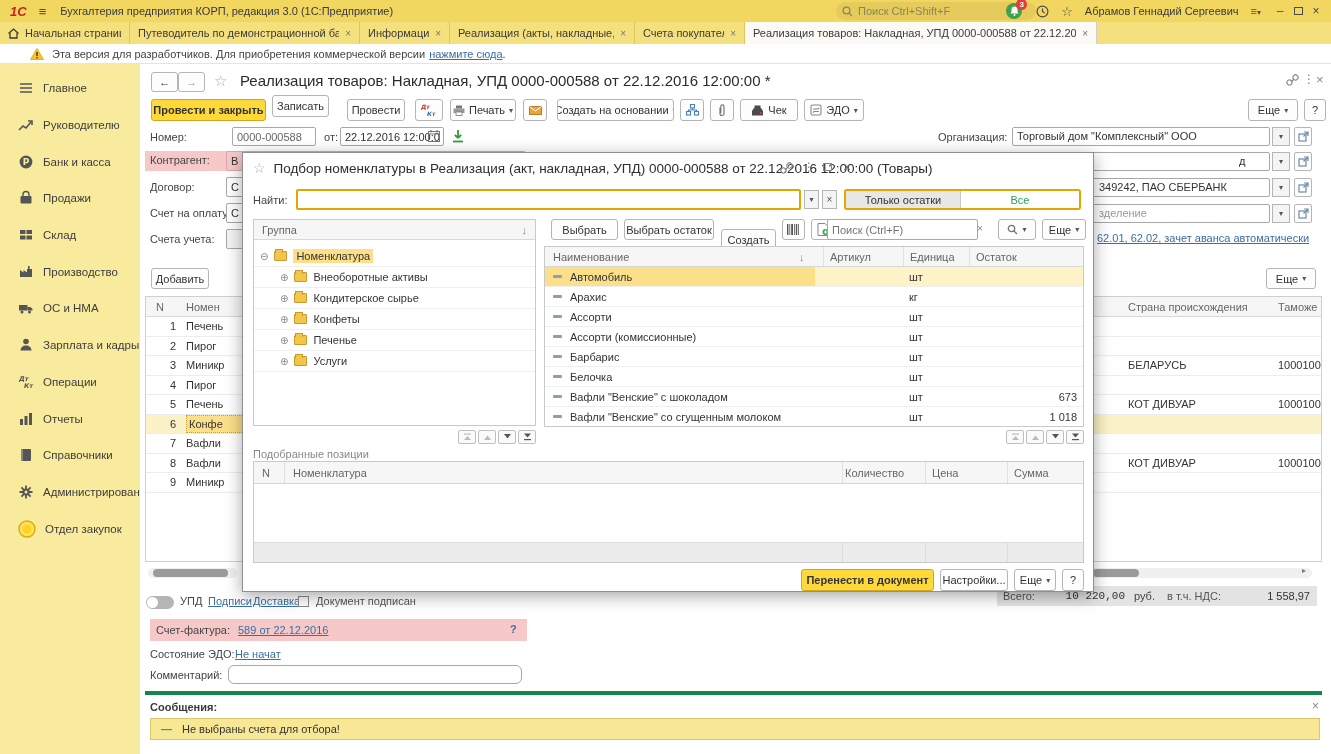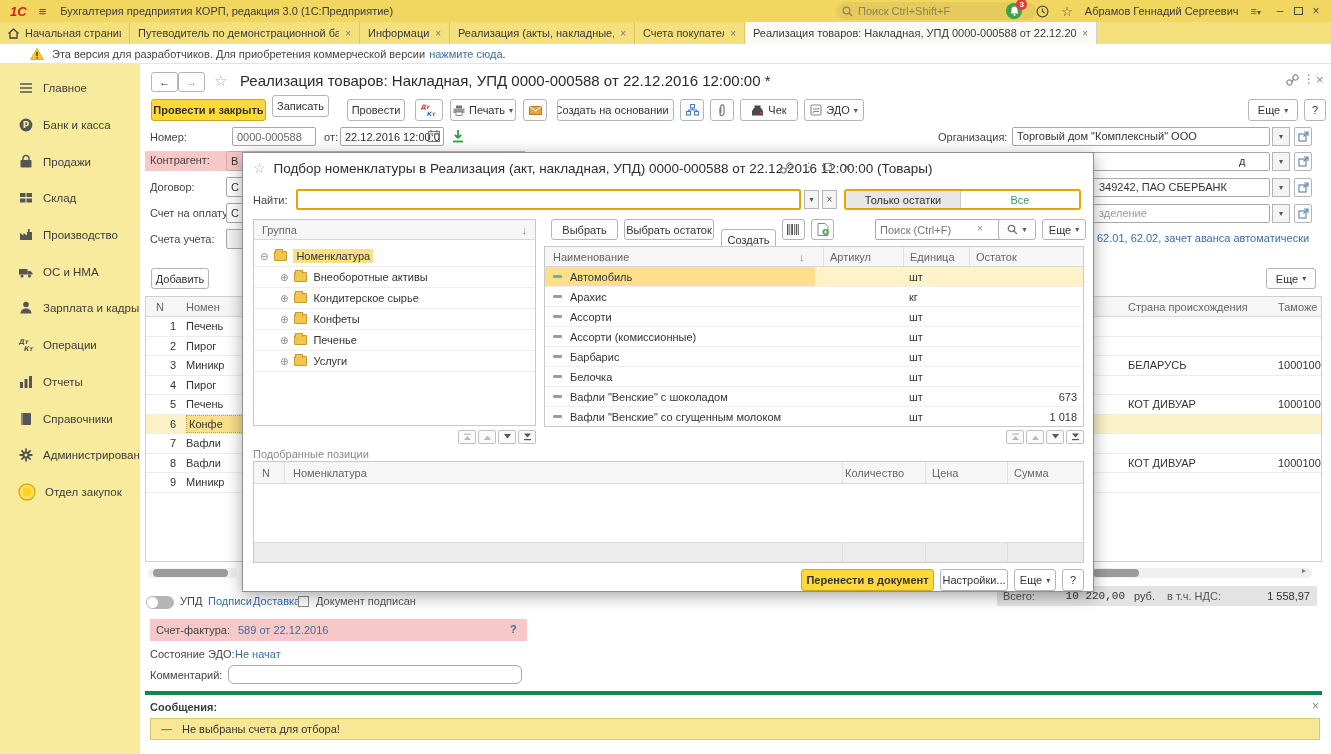--- a/index.html
+++ b/index.html
@@ -41,21 +41,21 @@
 
   .main{position:absolute;left:140px;top:64px;width:1191px;height:690px;background:#fff;}
 
   .btn{display:flex;align-items:center;justify-content:center;gap:4px;background:#fdfdfd;border:1px solid #b5b5b5;
      border-radius:3px;font-size:11px;color:#333;white-space:nowrap;overflow:hidden;}
   .btn.yellow{background:#ffd83a;border-color:#cfa822;font-weight:bold;}
   .caret{font-size:8px;color:#555;}
   .inp{border:1px solid #a8a8a8;border-radius:2px;background:#fff;font-size:11px;padding:0 4px;color:#333;
      font-family:"Liberation Sans","DejaVu Sans",sans-serif;}
   .lbl{font-size:11px;color:#444;white-space:nowrap;}
-  .link{color:#3a6ea5;white-space:nowrap;}
+  .link{color:#3a6ea5;text-decoration:underline;white-space:nowrap;}
   .mini{display:flex;align-items:center;justify-content:center;background:#f4f4f4;border:1px solid #b5b5b5;color:#555;font-size:8px;}
   .openbtn{display:flex;align-items:center;justify-content:center;background:#fdfdfd;border:1px solid #b5b5b5;border-radius:2px;}
 
   
   .dtable{position:absolute;left:5px;top:232px;width:1177px;height:266px;border:1px solid #cfcfcf;background:#fff;overflow:hidden;}
   .dt-head{position:absolute;left:0;top:0;width:100%;height:20px;background:#f6f6f6;border-bottom:1px solid #d8d8d8;color:#666;}
   .dt-row{position:absolute;left:0;width:100%;height:19.5px;border-bottom:1px solid #ececec;}
   .dt-row.sel{background:#fcf2c8;}
   .cell{position:absolute;top:0;height:100%;display:flex;align-items:center;overflow:hidden;white-space:nowrap;}
 
@@ -173,20 +173,29 @@
       <span>
           <svg width="16" height="16" viewBox="0 0 16 16">
             <path d="M2 4h12M2 8h12M2 12h12" stroke="#555" stroke-width="1.7"></path>
           </svg>
         </span>
       <span class="sb-lbl">Главное</span>
     </div>
     <div class="sb-item">
       <span>
           <svg width="16" height="16" viewBox="0 0 16 16">
+            <path d="M1 13l4-4 3 2 5-6" fill="none" stroke="#555" stroke-width="1.6"></path>
+            <path d="M10 4h4v4" fill="none" stroke="#555" stroke-width="1.6"></path>
+          </svg>
+        </span>
+      <span class="sb-lbl">Руководителю</span>
+    </div>
+    <div class="sb-item">
+      <span>
+          <svg width="16" height="16" viewBox="0 0 16 16">
             <circle cx="8" cy="8" r="6.4" fill="#555"></circle>
             <text x="8" y="11.3" font-size="9" font-family="DejaVu Sans" fill="#f8eb9e" text-anchor="middle" font-weight="bold">Р</text>
           </svg>
         </span>
       <span class="sb-lbl">Банк и касса</span>
     </div>
     <div class="sb-item">
       <span>
           <svg width="16" height="16" viewBox="0 0 16 16">
             <path d="M5 6V4.5a3 3 0 016 0V6" fill="none" stroke="#555" stroke-width="1.4"></path>
@@ -691,21 +700,21 @@
           </g>
         </svg>
     </div>
     <div class="btn abs" style="left:568px;top:66px;width:23px;height:21px;">
       <svg width="12" height="13" viewBox="0 0 12 13">
           <path d="M1 0.5h7l3 3v9H1z" fill="#fff" stroke="#888"></path>
           <circle cx="8.5" cy="9" r="3" fill="#3fa24a"></circle>
           <path d="M8.5 7.3v3.4M6.8 9h3.4" stroke="#fff" stroke-width="1.1"></path>
         </svg>
     </div>
-    <input class="inp abs" style="left: 632px; top: 66px; width: 151px; height: 21px;" placeholder="Поиск (Ctrl+F)">
+    <input class="inp abs" style="left: 584px; top: 66px; width: 151px; height: 21px;" placeholder="Поиск (Ctrl+F)">
     <span class="abs" style="left:734px;top:70px;color:#888;font-size:10px;">×</span>
     <div class="btn abs" style="left:755px;top:66px;width:38px;height:21px;">
       <svg width="11" height="11" viewBox="0 0 11 11">
           <circle cx="4.5" cy="4.5" r="3.2" fill="none" stroke="#777" stroke-width="1.3"></circle>
           <path d="M7 7l3 3" stroke="#777" stroke-width="1.3"></path>
         </svg>
       <span class="caret">▾</span>
     </div>
     <div class="btn abs" style="left:799px;top:66px;width:44px;height:21px;">
         <span>Еще</span>

